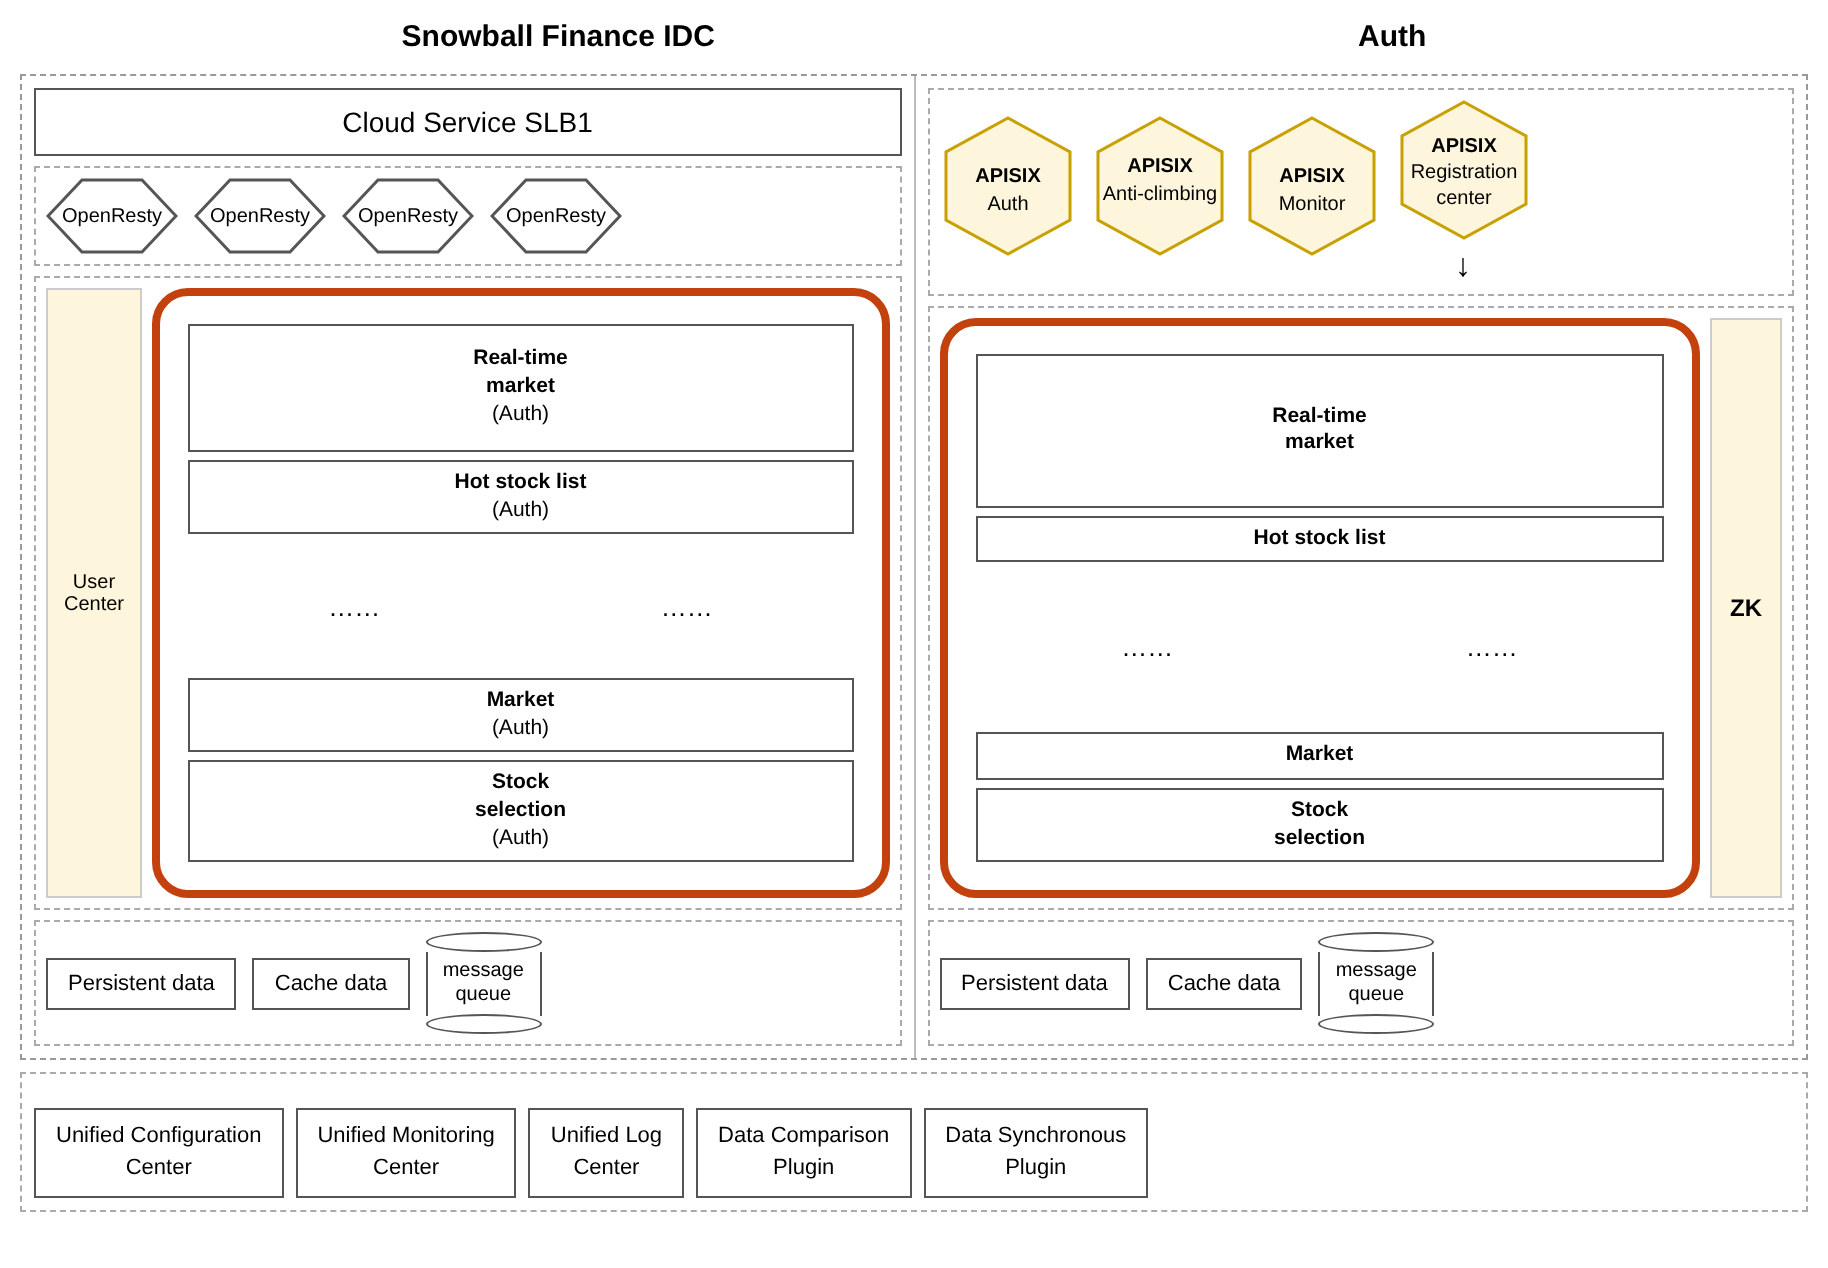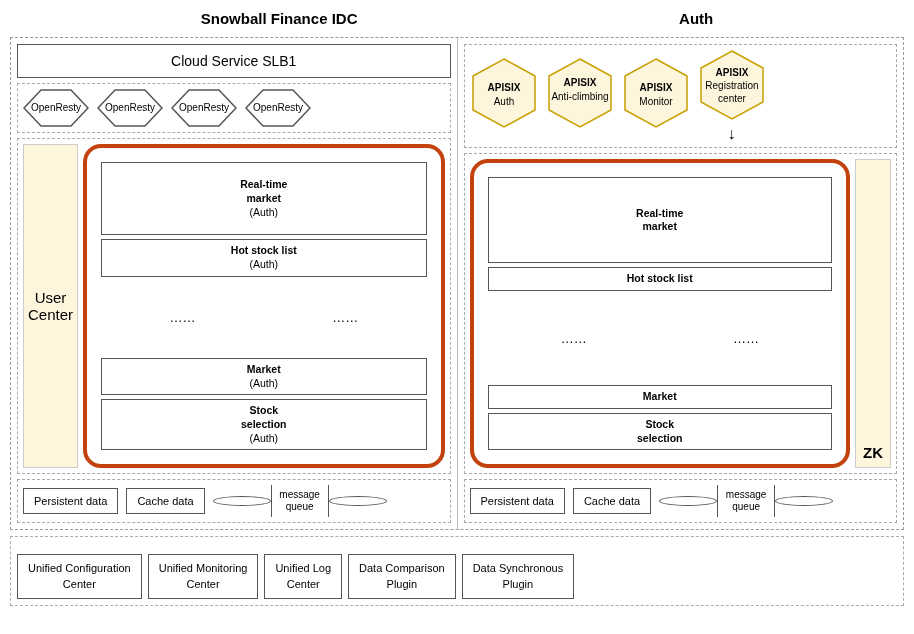--- a/index.html
+++ b/index.html
@@ -62,21 +62,21 @@
       align-items: stretch;
     }
 
     .user-center-box {
       background: #fdf5dc;
       border: 1.5px solid #ccc;
       display: flex;
       align-items: center;
       justify-content: center;
       padding: 6px 4px;
-      font-size: 15px;
+      font-size: 10px;
       text-align: center;
       min-width: 48px;
     }
 
     .inner-services {
       flex: 1;
       border: 4px solid #c2410c;
       border-radius: 18px;
       display: grid;
       grid-template-columns: 1fr;
@@ -148,22 +148,22 @@
       display: flex;
       gap: 8px;
       padding: 5px;
       border: 1.5px dashed #aaa;
       align-items: center;
     }
 
     
     .cyl-wrap {
       display: inline-flex;
-      flex-direction: row;
-      align-items: center;
+      flex-direction: column;
+      align-items: flex-start;
     }
     .cyl-top {
       width: 58px;
       height: 10px;
       background: #fff;
       border: 1.5px solid #555;
       border-radius: 50%;
     }
     .cyl-body {
       width: 58px;
@@ -313,21 +313,21 @@
             <span>……</span>
           </div>
           <div class="service-box">
             <span>Market</span>
           </div>
           <div class="service-box">
             <span>Stock<br>selection</span>
           </div>
         </div>
 
-        <div style="background:#fdf5dc;border:1.5px solid #ccc;display:flex;align-items:flex-end;justify-content:center;padding:6px 2px;min-width:36px;font-size:15px;font-weight:bold;">
+        <div style="background:#fdf5dc;border:1.5px solid #ccc;display:flex;align-items:center;justify-content:center;padding:6px 2px;min-width:36px;font-size:12px;font-weight:bold;">
           <span>ZK</span>
         </div>
       </div>
 
       <div class="storage-row">
         <div class="storage-box">
           <span>Persistent data</span>
         </div>
         <div class="storage-box">
           <span>Cache data</span>

